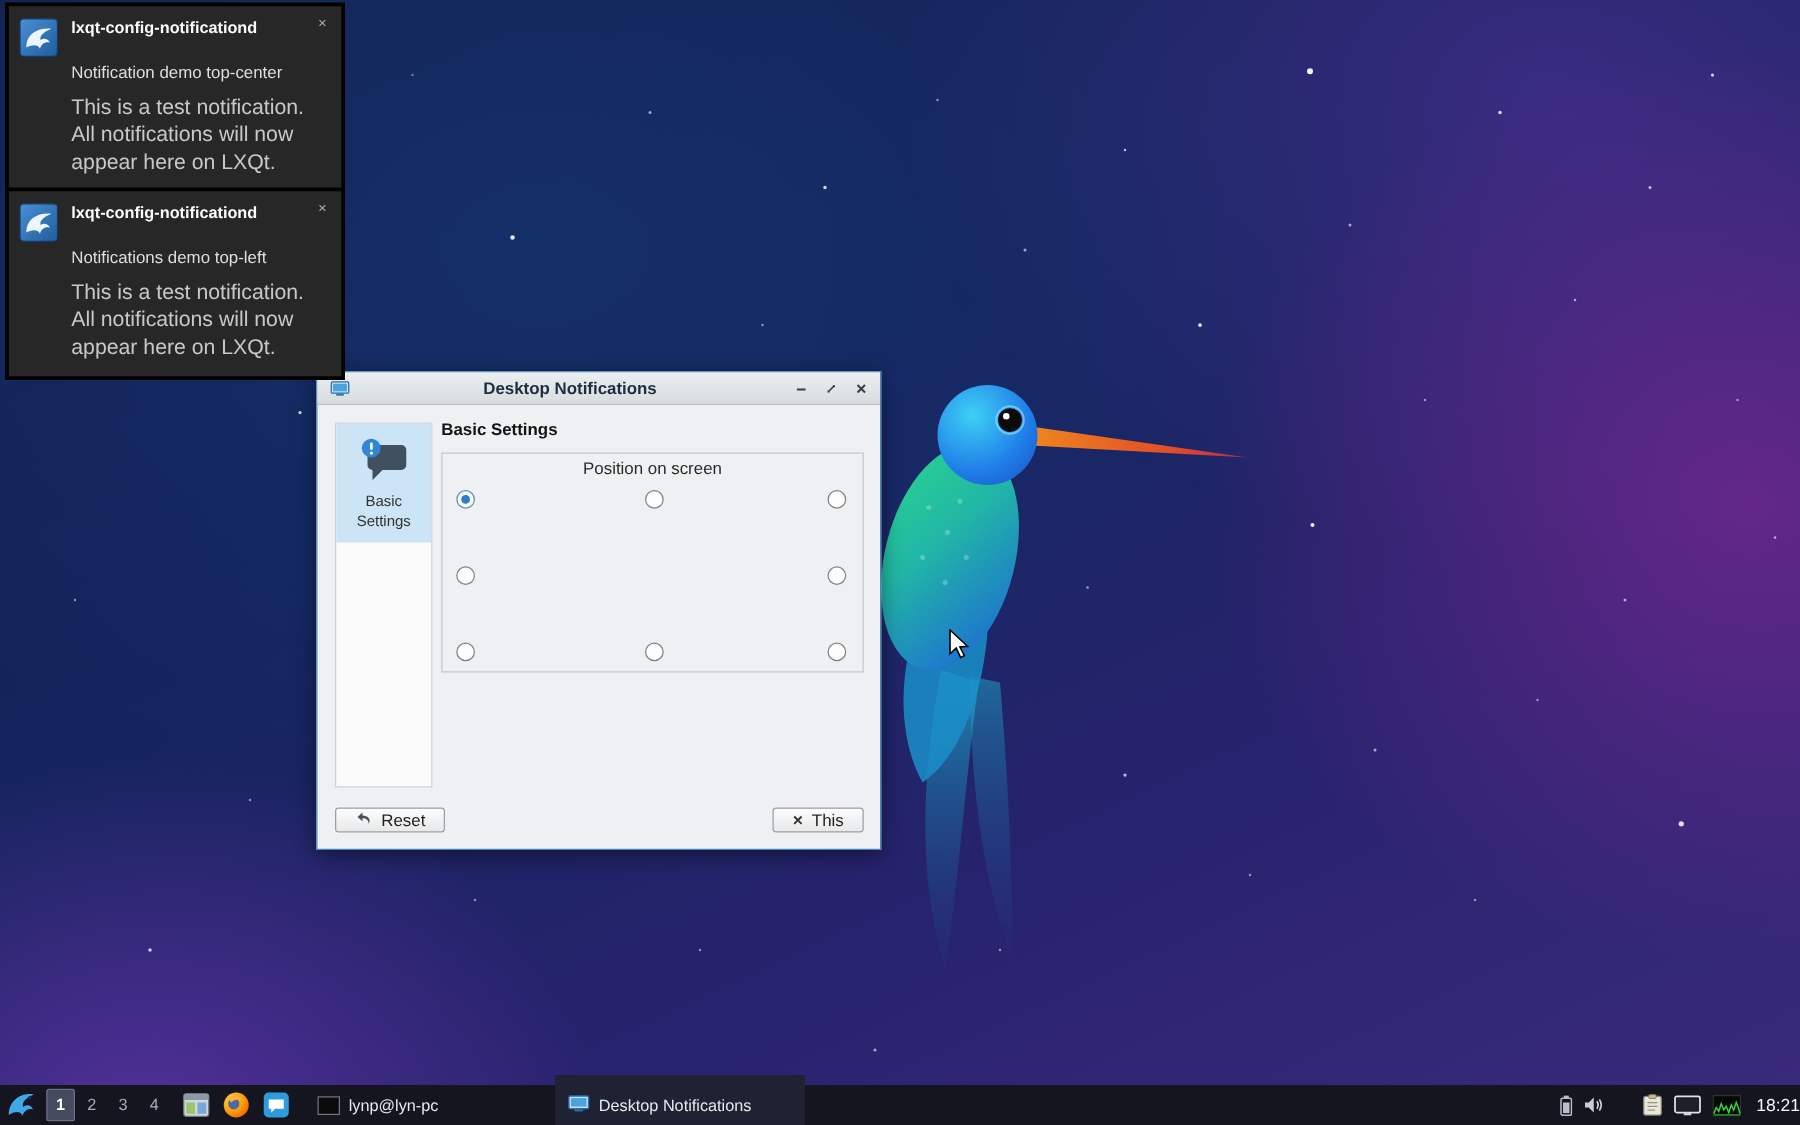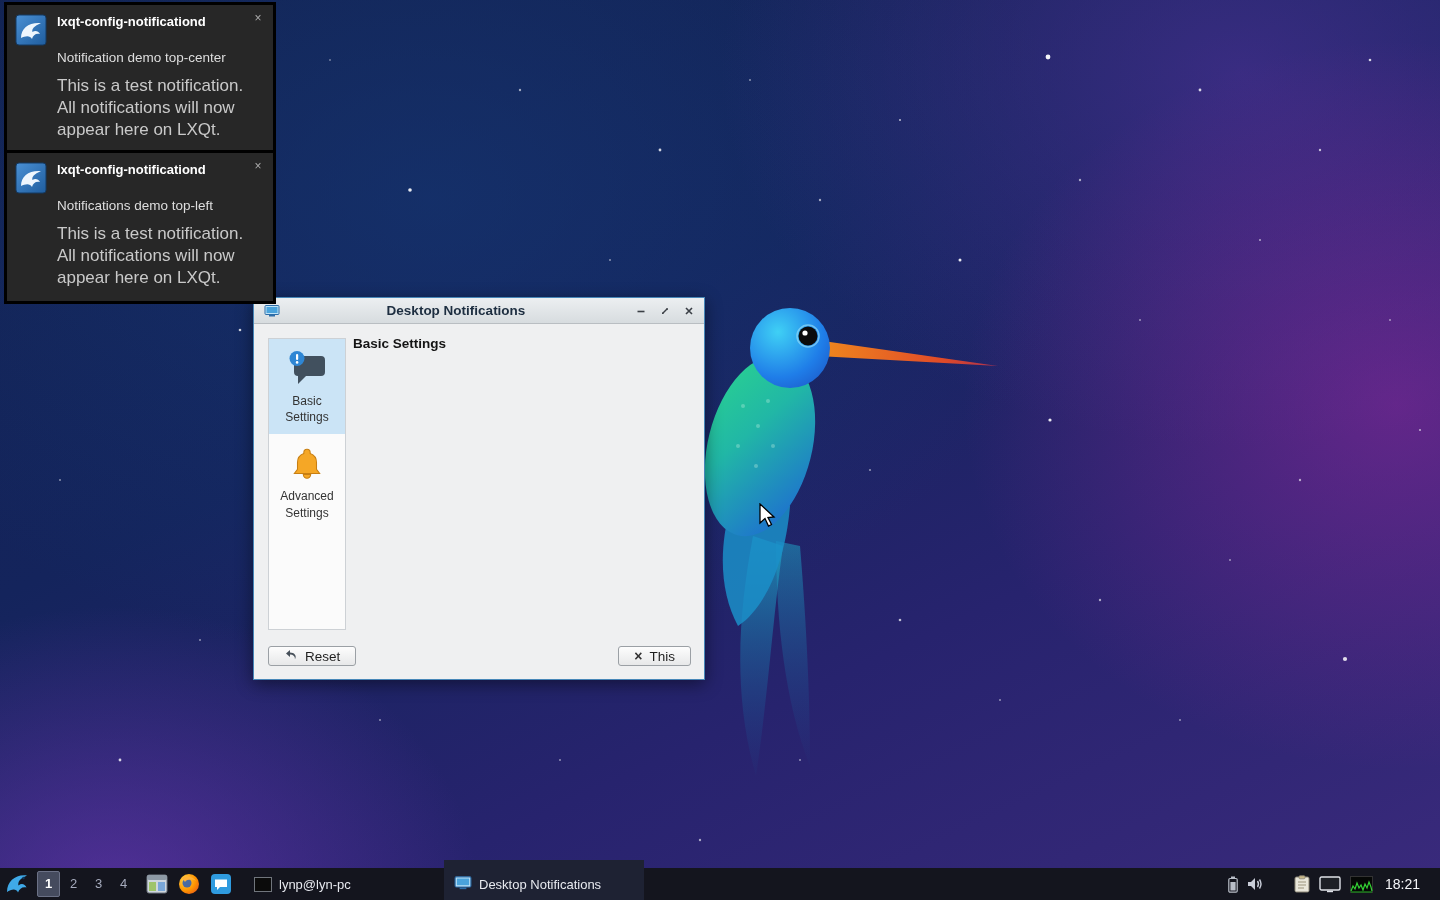--- a/index.html
+++ b/index.html
@@ -74,21 +74,21 @@
   .ws-item { width:23px; height:26px; line-height:26px; text-align:center; font-size:13px;
     color:#a6abbd; border-radius:2px; margin:0 1px; }
   .ws-item.active { background:#454b5e; border:1px solid #6b7186; line-height:24px; color:#fff; font-weight:bold; }
   .launchers { display:flex; align-items:center; gap:10px; margin:0 12px 0 10px; }
   .launcher { width:22px; height:22px; display:flex; align-items:center; justify-content:center; }
   .tasks { display:flex; height:48px; }
   .task { width:200px; display:flex; align-items:center; gap:7px; padding:0 10px; font-size:13px;
     color:#e7e9ef; overflow:hidden; white-space:nowrap; }
   .task.active { background:#1e2233; box-shadow:inset 0 -3px 0 #3d8fd8; }
   .task-icon.term { width:18px; height:15px; background:#0b0b0b; border:1px solid #70757c; flex:0 0 auto; }
-  .tray { margin-left:auto; display:flex; align-items:center; gap:9px; padding-right:20px; }
+  .tray { margin-left:auto; display:flex; align-items:center; gap:9px; padding-right:0; }
   .tray > span { display:flex; align-items:center; }
   .gap { width:12px; }
   .clock { font-size:14px; color:#f4f5f8; margin-left:3px; }
 </style>
 </head>
 <body>
 
 <div class="desktop">
 
   <svg class="stars" width="1440" height="868">
@@ -256,33 +256,35 @@
           <span class="side-icn">
             <svg width="40" height="38" viewBox="0 0 40 38">
               <path d="M11 6 h23 a4 4 0 0 1 4 4 v12 a4 4 0 0 1 -4 4 h-15 l-8 8 v-8 a4 4 0 0 1 -4 -4 v-12 a4 4 0 0 1 4 -4Z" fill="#41505e"></path>
               <circle cx="10" cy="8.5" r="7.5" fill="#2e86d4"></circle>
               <rect x="9" y="4" width="2.2" height="6" rx="1.1" fill="#fff"></rect>
               <circle cx="10.1" cy="12.4" r="1.3" fill="#fff"></circle>
             </svg>
           </span>
           <span class="side-label">Basic Settings</span>
         </div>
-        <div class="side-item">
-          <span class="side-icn">
-            <svg width="38" height="38" viewBox="0 0 36 36">
-              <path d="M18 4 a3 3 0 0 1 3 3 v1 a9 9 0 0 1 6 8.5 V23 l3 4 H6 l3 -4 v-6.5 A9 9 0 0 1 15 8 V7 a3 3 0 0 1 3 -3Z" fill="#f5a726" stroke="#c87f12"></path>
-              <path d="M14.5 28 a3.5 3.5 0 0 0 7 0Z" fill="#f5a726" stroke="#c87f12"></path>
-            </svg>
-          </span>
-          <span class="side-label">Advanced Settings</span>
-        </div>
       </div>
 
       <div class="main">
         <div class="page-heading">Basic Settings</div>
+        <div class="groupbox">
+          <div class="group-title">Position on screen</div>
+          <span class="radio r-tl checked"></span>
+          <span class="radio r-tc"></span>
+          <span class="radio r-tr"></span>
+          <span class="radio r-ml"></span>
+          <span class="radio r-mr"></span>
+          <span class="radio r-bl"></span>
+          <span class="radio r-bc"></span>
+          <span class="radio r-br"></span>
+        </div>
       </div>
 
       <div class="footer">
         <button class="btn">
           <span>
             <svg width="14" height="14" viewBox="0 0 14 14">
                 <path d="M6 2 L2 5.5 L6 9 V6.6 C 9 6.6 11 8.2 11 11.2 C 13.2 7.2 10 4.4 6 4.4 Z" fill="#47505a"></path>
               </svg>
           </span>
           <span>Reset</span>

